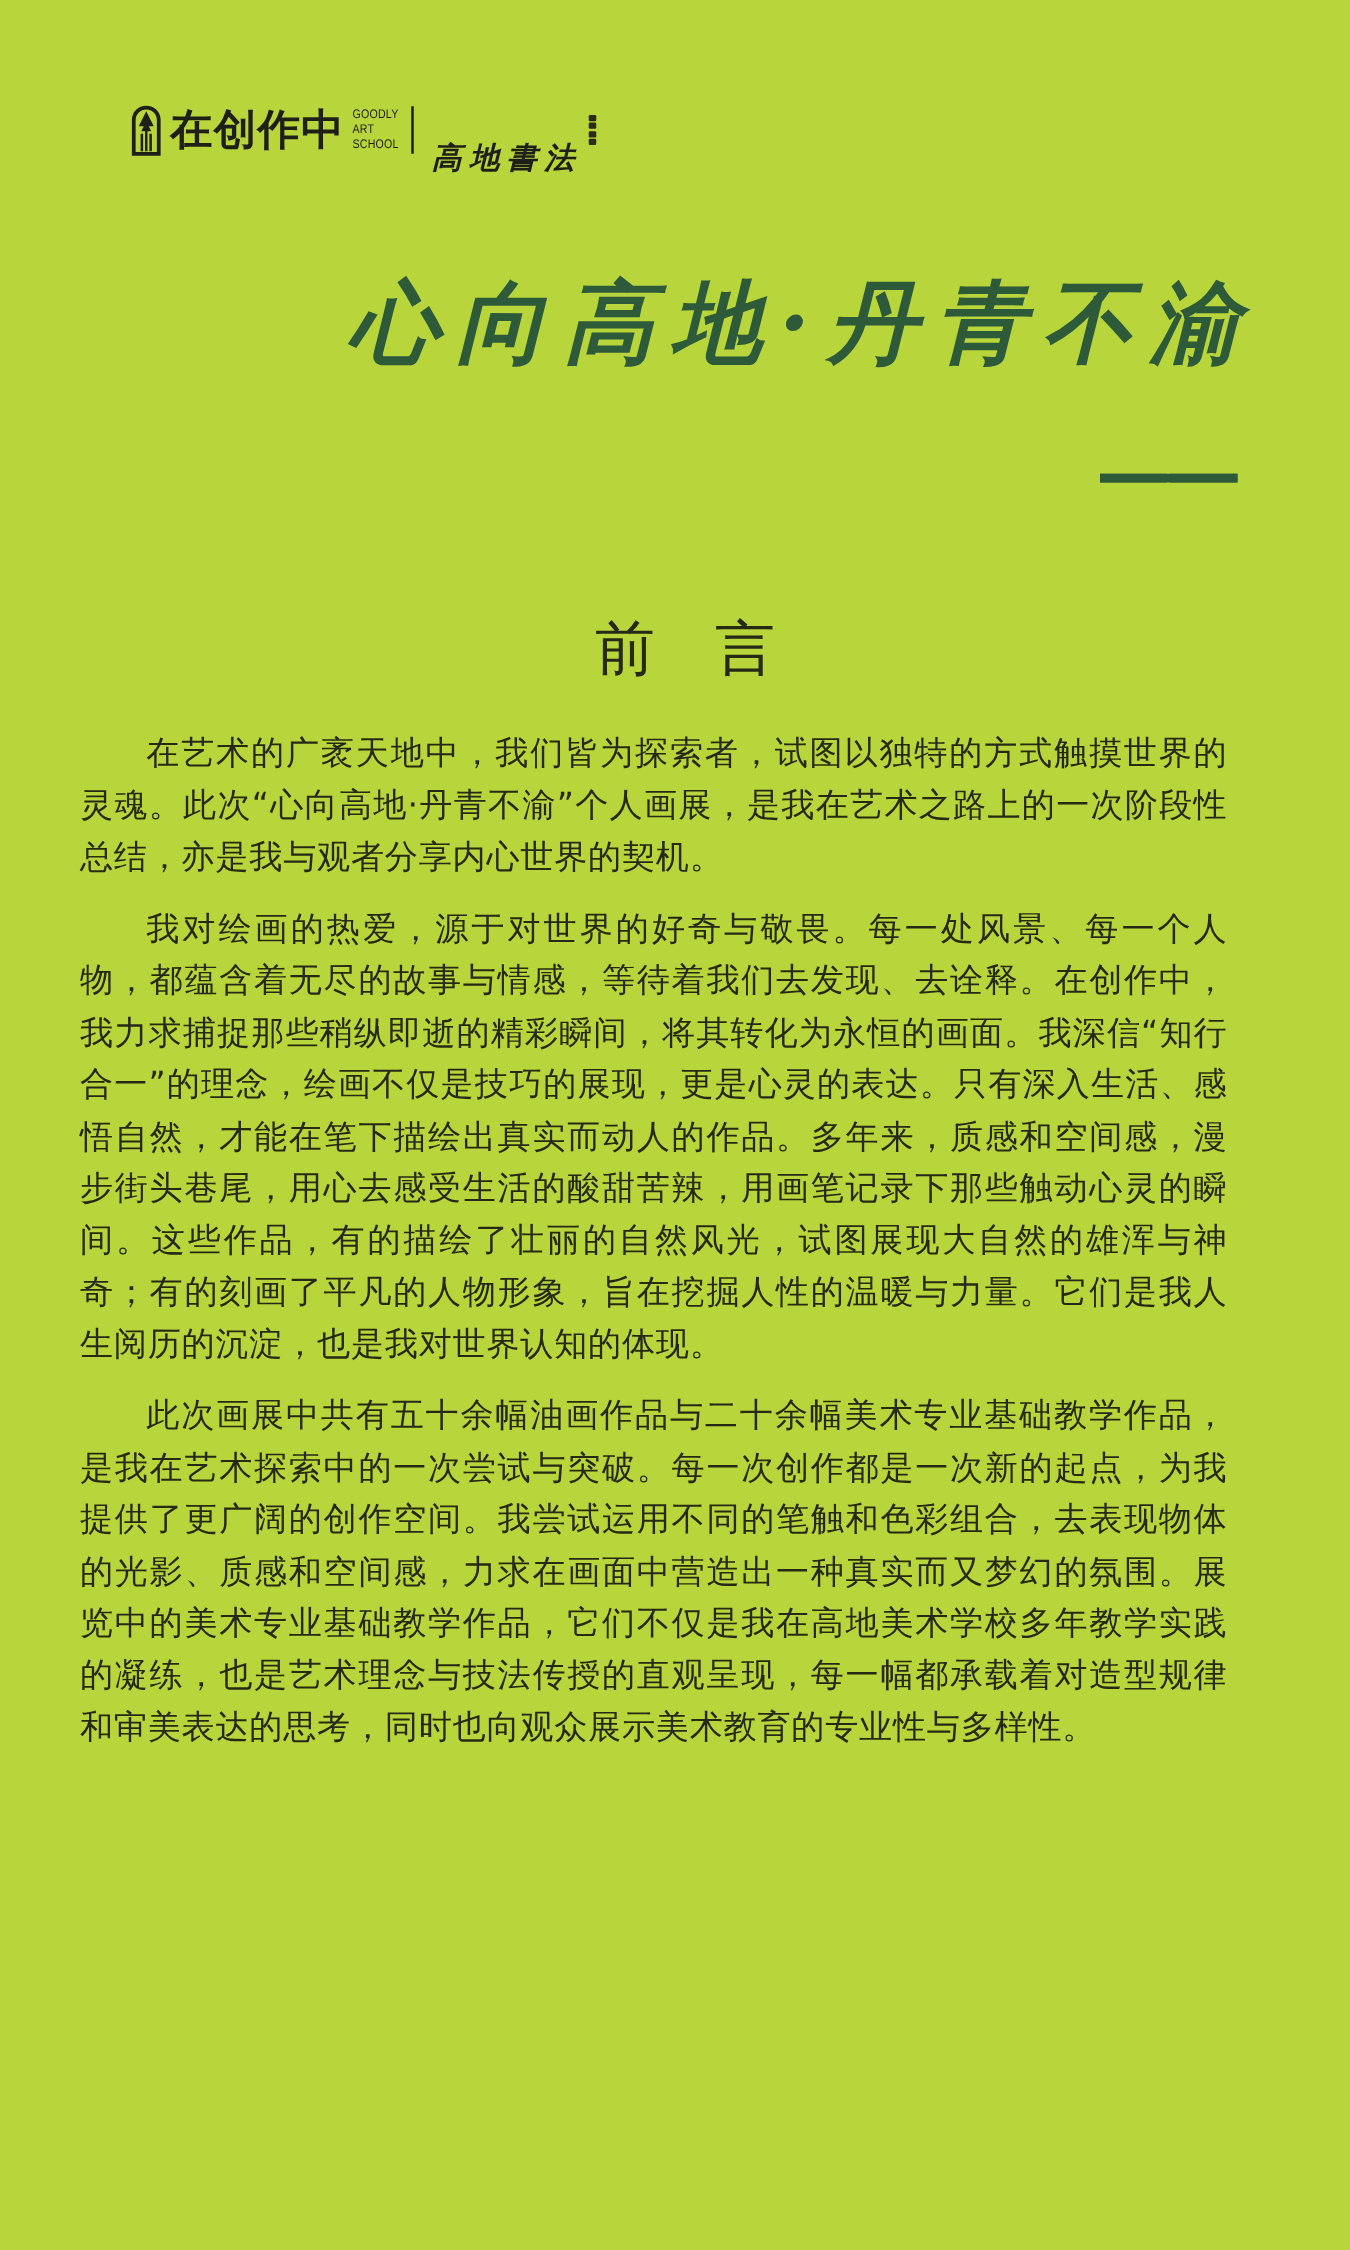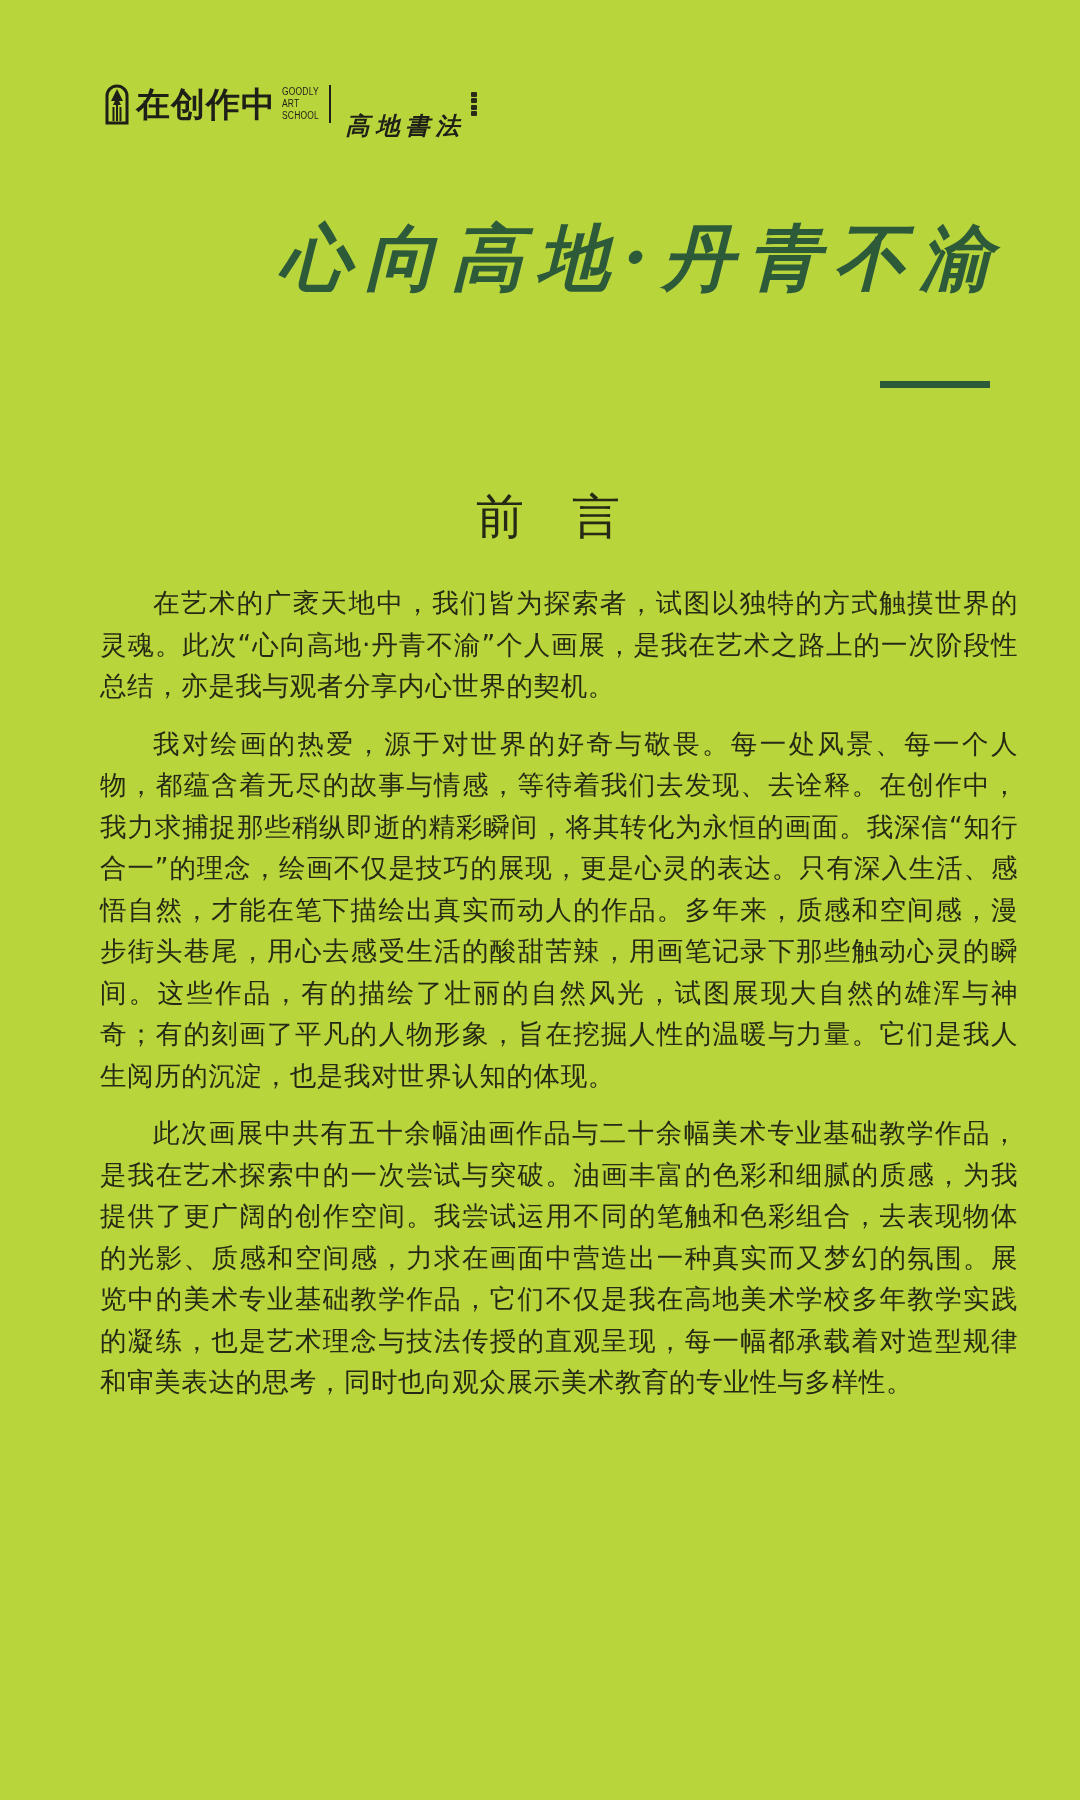--- a/index.html
+++ b/index.html
@@ -122,33 +122,33 @@
       background-image: linear-gradient(to right, #2d5a38 0, #2d5a38 49%, transparent 49%, transparent 51%, #2d5a38 51%);
     }
 
     
     .preface-heading {
       position: absolute;
       left: 0;
       width: 1080px;
       top: 496px;
       text-align: center;
-      font-family: Liberation Mono, monospace;
+      font-family: Liberation Sans, sans-serif;
       font-size: 48px;
       color: #262a14;
       letter-spacing: 48px;
       padding-left: 64px;
       box-sizing: border-box;
       line-height: 1;
     }
 
     
     .body-text {
       position: absolute;
-      left: 100px;
+      left: 64px;
       top: 582px;
       width: 918px;
     }
     .para {
       margin: 0 0 16px 0;
       font-size: 26.5px;
       line-height: 41.5px;
       text-indent: 2em;
       text-align: justify;
       letter-spacing: 0.6px;
@@ -185,14 +185,14 @@
 
 <div class="subtitle">
   <span class="dash"></span>
 </div>
 
 <div class="preface-heading">前言</div>
 
 <div class="body-text">
   <p class="para">在艺术的广袤天地中，我们皆为探索者，试图以独特的方式触摸世界的灵魂。此次“心向高地·丹青不渝”个人画展，是我在艺术之路上的一次阶段性总结，亦是我与观者分享内心世界的契机。</p>
   <p class="para">我对绘画的热爱，源于对世界的好奇与敬畏。每一处风景、每一个人物，都蕴含着无尽的故事与情感，等待着我们去发现、去诠释。在创作中，我力求捕捉那些稍纵即逝的精彩瞬间，将其转化为永恒的画面。我深信“知行合一”的理念，绘画不仅是技巧的展现，更是心灵的表达。只有深入生活、感悟自然，才能在笔下描绘出真实而动人的作品。多年来，质感和空间感，漫步街头巷尾，用心去感受生活的酸甜苦辣，用画笔记录下那些触动心灵的瞬间。这些作品，有的描绘了壮丽的自然风光，试图展现大自然的雄浑与神奇；有的刻画了平凡的人物形象，旨在挖掘人性的温暖与力量。它们是我人生阅历的沉淀，也是我对世界认知的体现。</p>
-  <p class="para">此次画展中共有五十余幅油画作品与二十余幅美术专业基础教学作品，是我在艺术探索中的一次尝试与突破。油画丰富的色彩和细腻的质感，为我提供了更广阔的创作空间。我尝试运用不同的笔触和色彩组合，去表现物体的光影、质感和空间感，力求在画面中营造出一种真实而又梦幻的氛围。展览中的美术专业基础教学作品，它们不仅是我在高地美术学校多年教学实践的凝练，也是艺术理念与技法传授的直观呈现，每一幅都承载着对造型规律和审美表达的思考，同时也向观众展示美术教育的专业性与多样性。</p>
+  <p class="para">此次画展中共有五十余幅油画作品与二十余幅美术专业基础教学作品，是我在艺术探索中的一次尝试与突破。每一次创作都是一次新的起点，为我提供了更广阔的创作空间。我尝试运用不同的笔触和色彩组合，去表现物体的光影、质感和空间感，力求在画面中营造出一种真实而又梦幻的氛围。展览中的美术专业基础教学作品，它们不仅是我在高地美术学校多年教学实践的凝练，也是艺术理念与技法传授的直观呈现，每一幅都承载着对造型规律和审美表达的思考，同时也向观众展示美术教育的专业性与多样性。</p>
 </div>
 
 </body></html>

